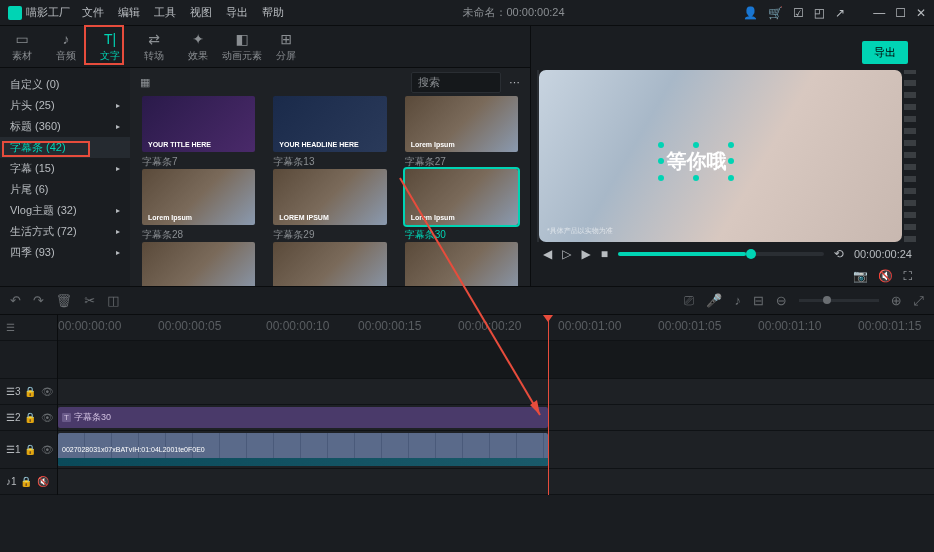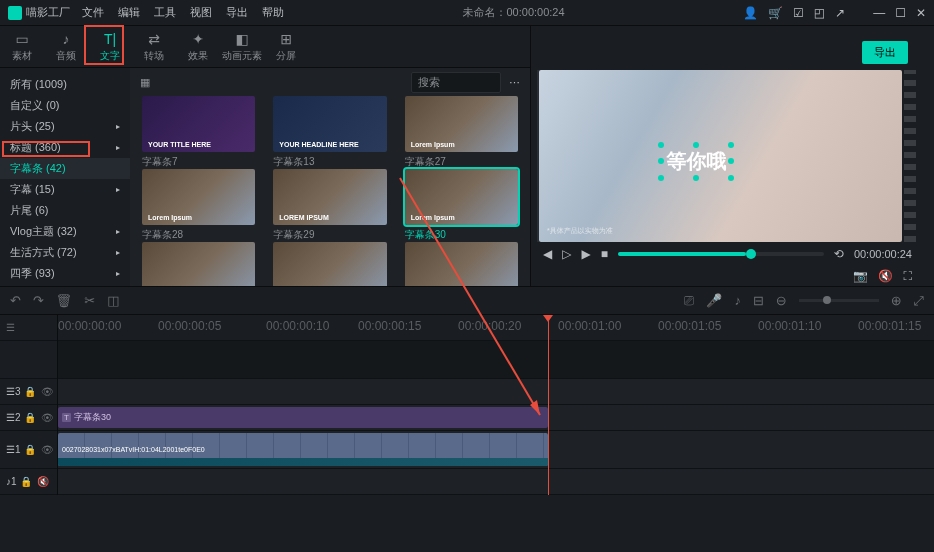--- a/index.html
+++ b/index.html
@@ -41,21 +41,21 @@
 .thumb-img { height: 56px; background: linear-gradient(135deg, #5a4a3a 0%, #7a6a5a 50%, #8a9ab0 100%); border-radius: 2px; position: relative; display: flex; align-items: flex-end; padding: 4px 6px; }
 .thumb-img.first { background: linear-gradient(135deg, #2a1a4a 0%, #4a2a6a 100%); }
 .thumb-img.second { background: linear-gradient(135deg, #1a2a4a 0%, #2a3a5a 100%); }
 .thumb-img .overlay-text { color: #fff; font-size: 7px; font-weight: bold; }
 .thumb-item.selected .thumb-img { outline: 2px solid #00d4b4; }
 .thumb-label { font-size: 10px; color: #8a8e92; }
 .thumb-item.selected .thumb-label { color: #00d4b4; }
 
 .preview-panel { flex: 1; background: #1a1d21; display: flex; flex-direction: column; padding: 8px 18px 0 8px; border-left: 1px solid #0a0c0e; }
 .preview-export-row { height: 36px; display: flex; align-items: center; justify-content: flex-end; padding-right: 8px; }
-.preview-video { flex: 1; background: linear-gradient(120deg, #c8d4e0 0%, #a8b8c8 30%, #d8c8c0 60%, #c8b8b0 100%); position: relative; border-radius: 2px; margin: 0 14px 0 0; }
+.preview-video { flex: 1; background: linear-gradient(120deg, #c8d4e0 0%, #a8b8c8 30%, #d8c8c0 60%, #c8b8b0 100%); position: relative; border-radius: 7px; margin: 0 14px 0 0; }
 .preview-video::before { content: ''; position: absolute; right: -14px; top: 0; bottom: 0; width: 12px; background: repeating-linear-gradient(0deg, #3a3e42 0, #3a3e42 6px, #1a1d21 6px, #1a1d21 12px); }
 .preview-video::after { content: ''; position: absolute; left: -2px; top: 0; bottom: 0; width: 2px; background: #2a2e33; }
 .text-overlay { position: absolute; left: 34%; top: 44%; color: #fff; font-size: 20px; font-weight: bold; padding: 2px 4px; }
 .text-overlay .handle { position: absolute; width: 6px; height: 6px; background: #00d4b4; border-radius: 50%; }
 .watermark { position: absolute; left: 8px; bottom: 6px; font-size: 7px; color: rgba(255,255,255,0.6); }
 
 .player-controls { height: 24px; display: flex; align-items: center; gap: 10px; padding: 0 4px; }
 .player-controls .btn { cursor: pointer; font-size: 12px; color: #b8bcc0; }
 .progress-bar { flex: 1; height: 4px; background: #2a2e33; border-radius: 2px; position: relative; }
 .progress-bar .fill { position: absolute; left: 0; top: 0; bottom: 0; width: 62%; background: #00d4b4; border-radius: 2px; }
@@ -154,21 +154,20 @@
           <span class="icon">◧</span>
           <span>动画元素</span>
         </div>
       <div class="mode-tab">
           <span class="icon">⊞</span>
           <span>分屏</span>
         </div>
     </div>
     <div class="panel-body">
       <div class="sidebar" id="sidebar">
-          <div class="sidebar-item">所有 (1009)</div>
           <div class="sidebar-item">自定义 (0)</div>
           <div class="sidebar-item expandable">片头 (25)</div>
           <div class="sidebar-item expandable">标题 (360)</div>
           <div class="sidebar-item selected">字幕条 (42)</div>
           <div class="sidebar-item expandable">字幕 (15)</div>
           <div class="sidebar-item">片尾 (6)</div>
           <div class="sidebar-item expandable">Vlog主题 (32)</div>
           <div class="sidebar-item expandable">生活方式 (72)</div>
           <div class="sidebar-item expandable">四季 (93)</div>
         </div>

